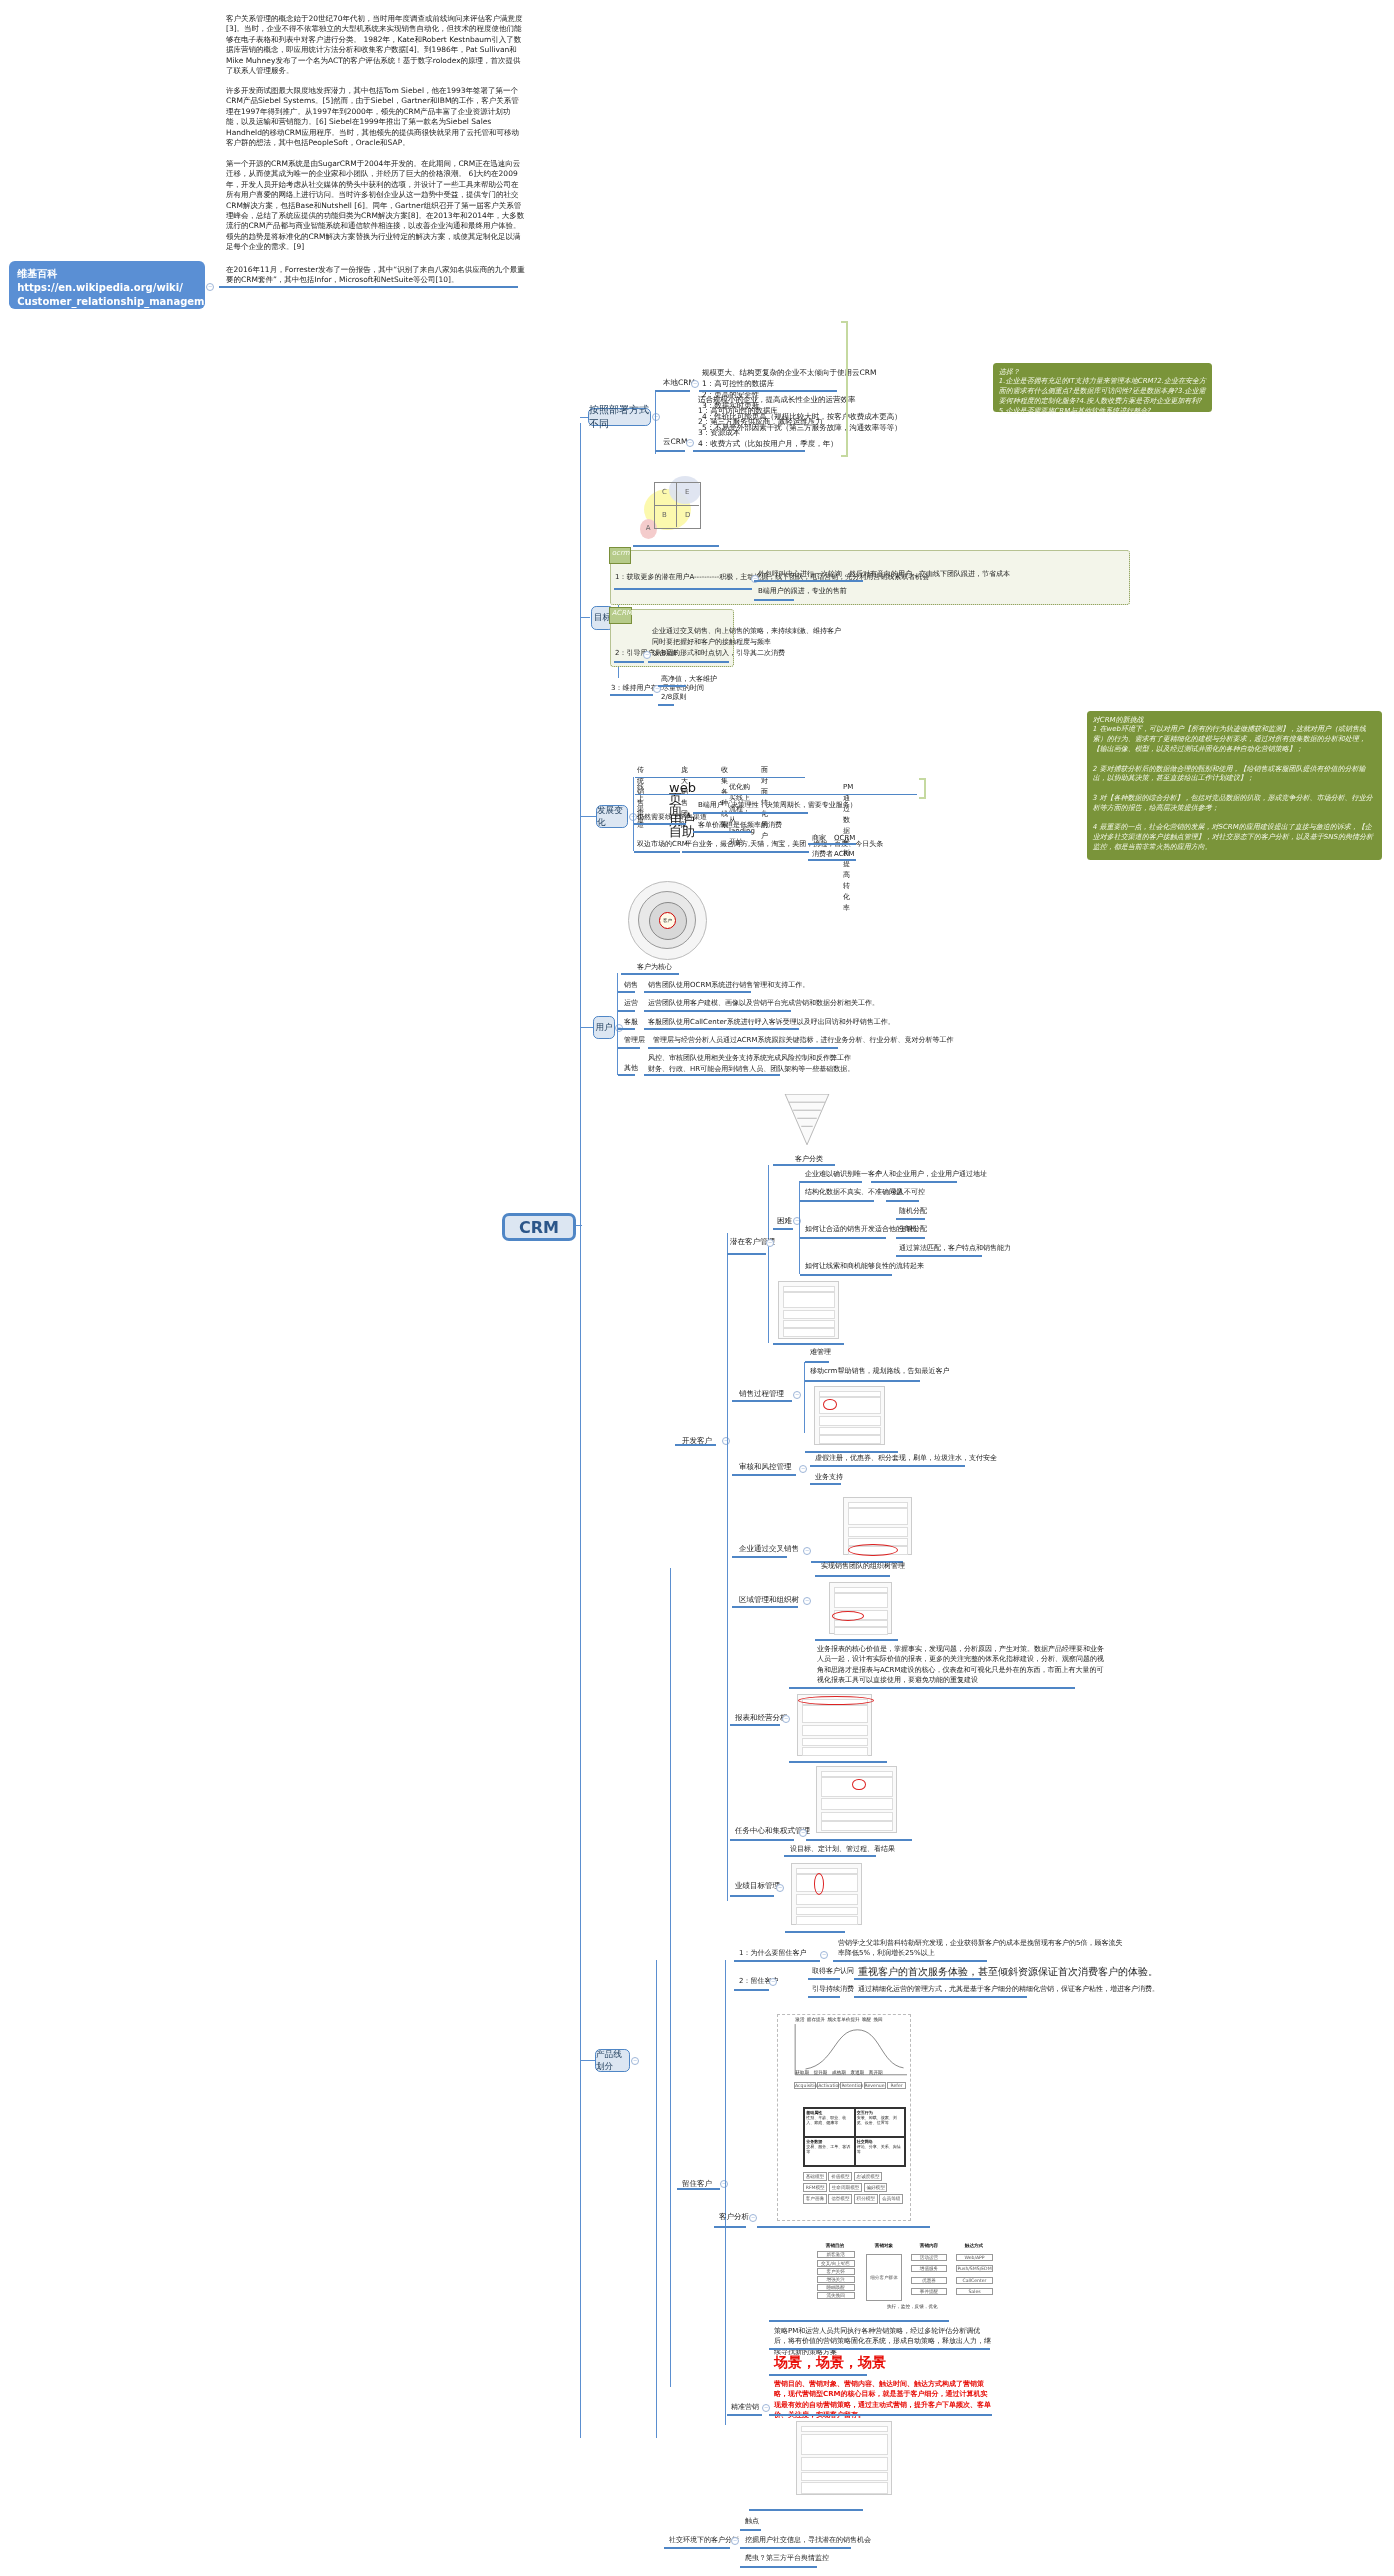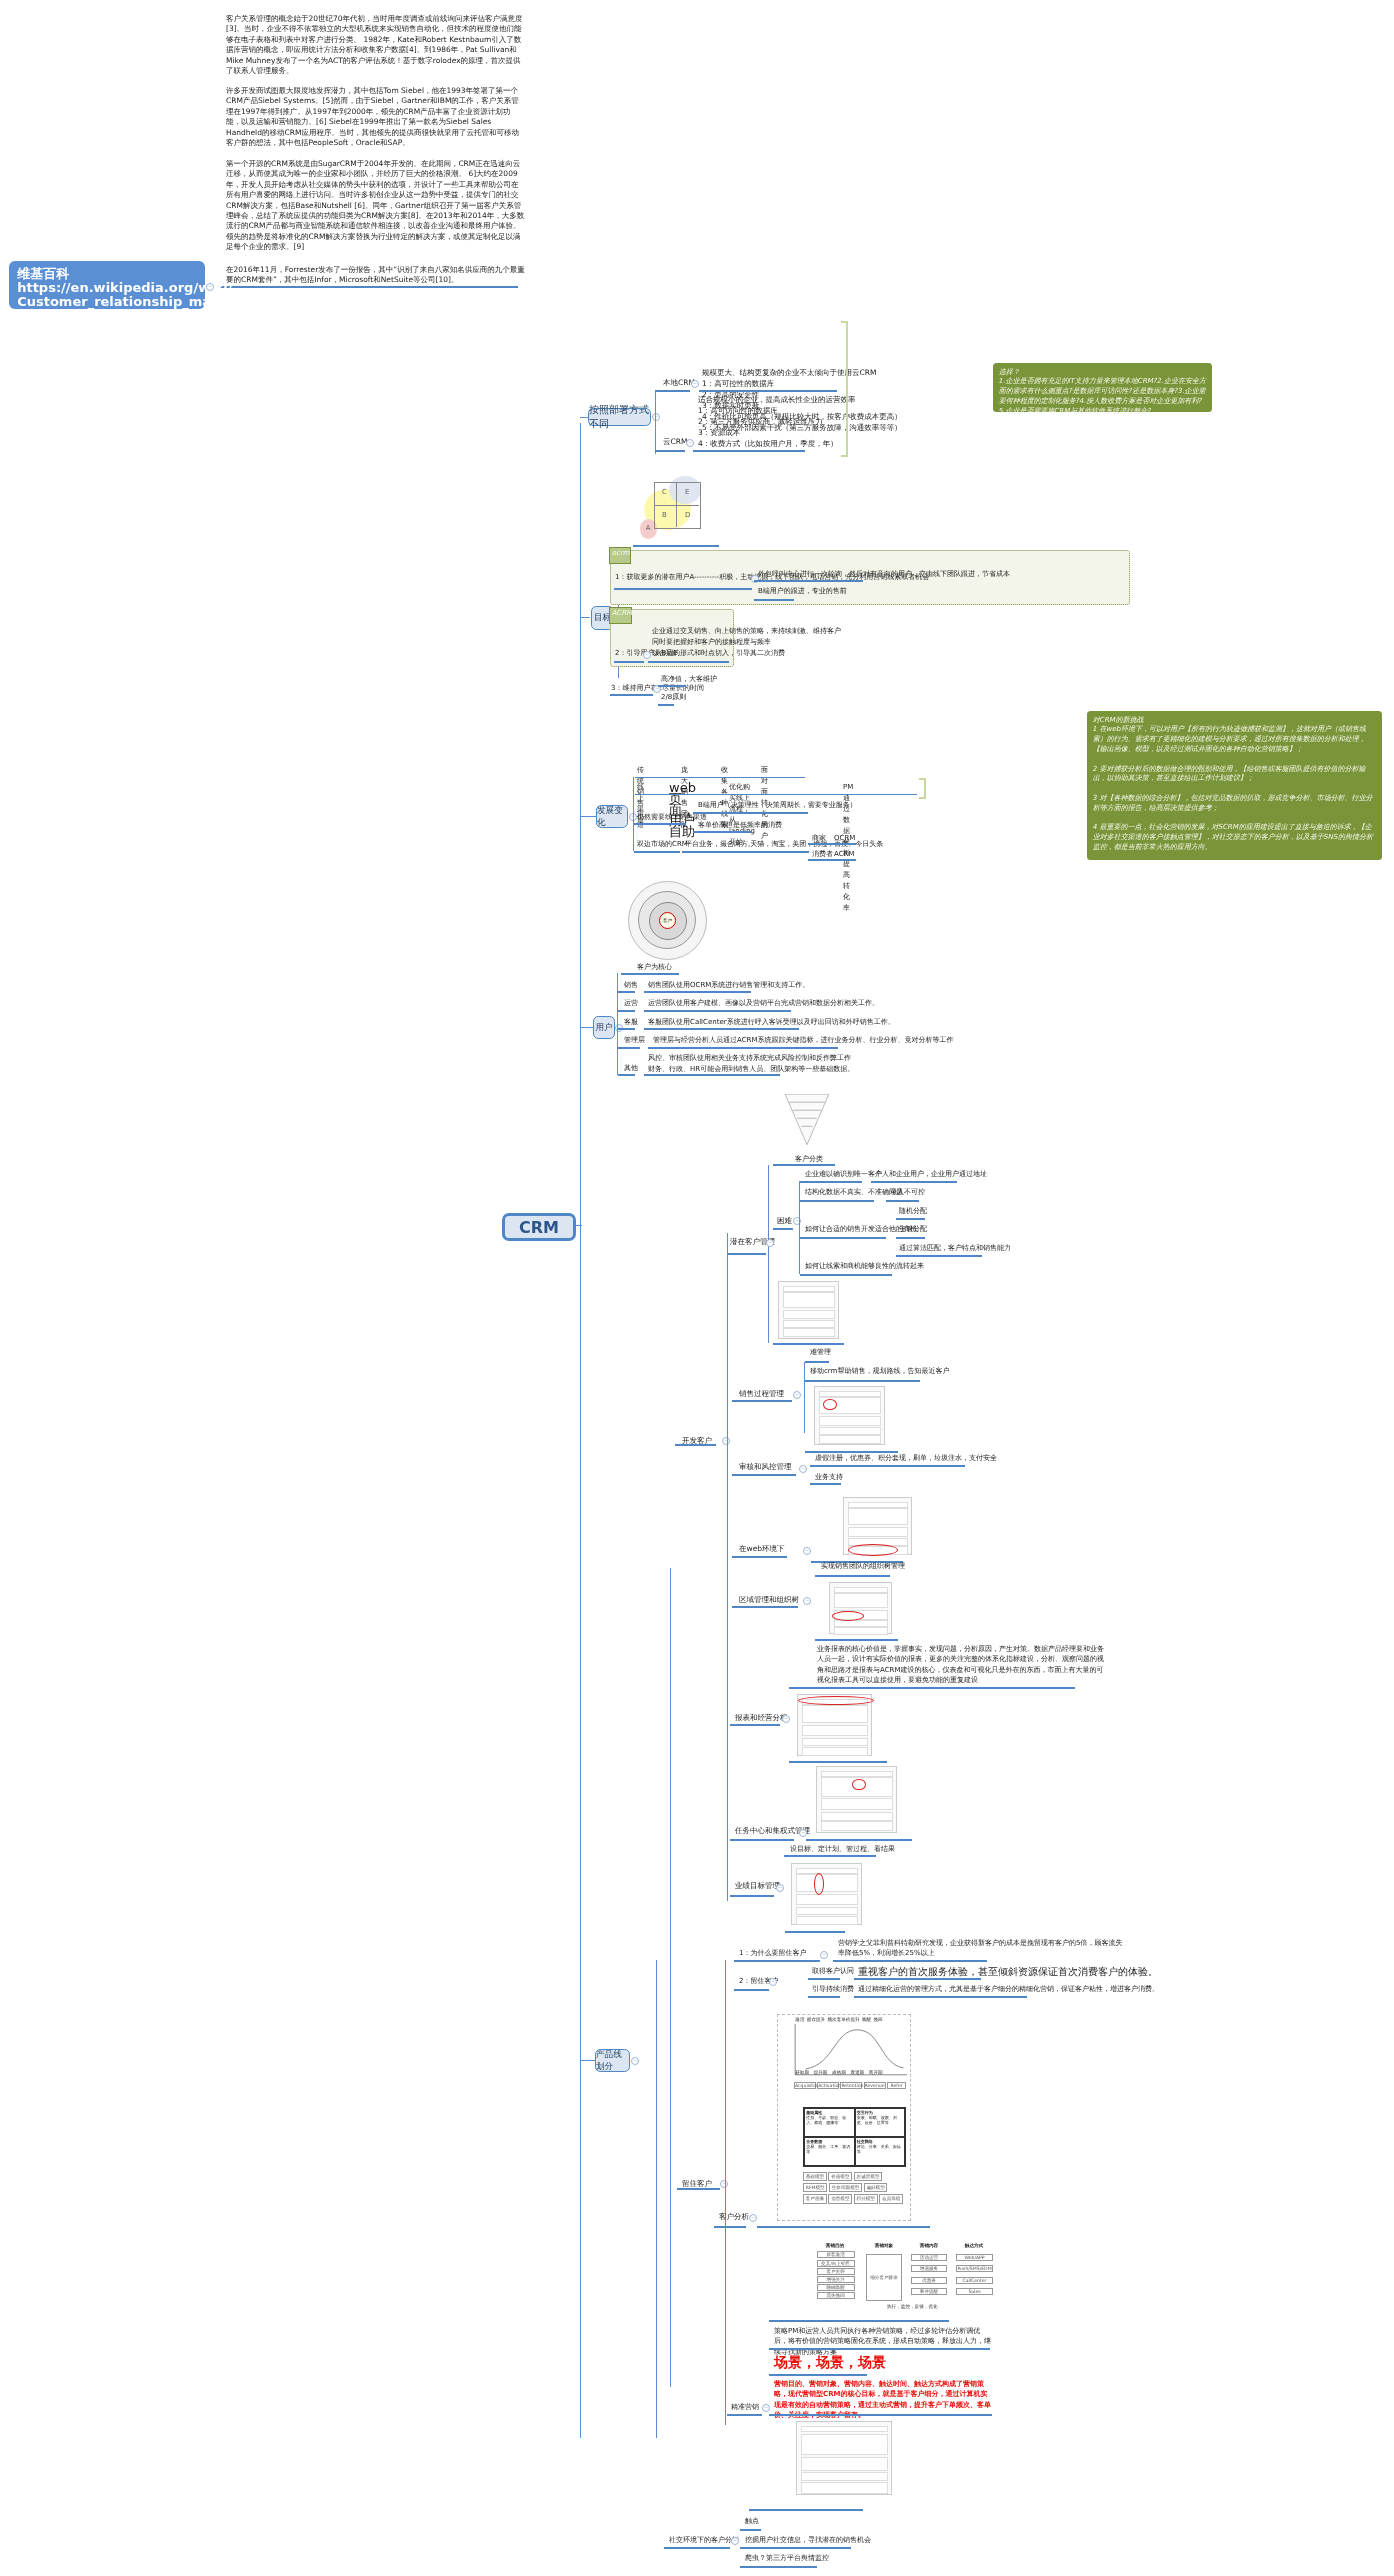--- a/index.html
+++ b/index.html
@@ -5,21 +5,21 @@
   html,body{margin:0;padding:0;background:#fff;}
   body{width:1395px;height:2576px;position:relative;overflow:hidden;font-family:"DejaVu Sans","Liberation Sans",sans-serif;color:#222;}
   .abs{position:absolute;}
   .txt{position:absolute;font-size:7.5px;line-height:11px;color:#1a1a1a;white-space:pre-line;}
   .ul{position:absolute;height:2.3px;background:#4f86c6;}
   .vl{position:absolute;width:1.2px;background:#5b8fd0;}
   .hl{position:absolute;height:1.2px;background:#5b8fd0;}
   .topic{position:absolute;background:#dce6f2;border:1.7px solid #4f86c6;border-radius:5.2px;color:#23405e;font-size:12px;display:flex;align-items:center;justify-content:center;box-sizing:border-box;}
   .central{position:absolute;background:#dce6f2;border:3.5px solid #4f86c6;border-radius:7px;color:#2c5689;font-size:16px;font-weight:bold;display:flex;align-items:center;justify-content:center;box-sizing:border-box;}
   .collapse{position:absolute;width:6.3px;height:6.3px;border:0.6px solid #9db5d8;border-radius:50%;font-size:5.2px;line-height:5.8px;text-align:center;color:#9db5d8;background:#fff;}
-  .wiki{position:absolute;background:#5a8fd4;border-radius:5.8px;color:#fff;font-weight:bold;font-size:13px;line-height:14px;padding:5.8px 8px;box-sizing:border-box;}
+  .wiki{position:absolute;background:#5a8fd4;border-radius:5.8px;color:#fff;font-weight:bold;font-size:10px;line-height:14px;padding:5.8px 8px;box-sizing:border-box;}
   .note{position:absolute;background:#7a943a;border-radius:3.5px;color:#f4f8e8;font-style:italic;font-size:7px;line-height:9.8px;padding:4.6px 5.8px;box-sizing:border-box;white-space:pre-line;}
   .bracket{position:absolute;border:2.9px solid #c5d9a0;border-left:none;}
   .dash{position:absolute;border:1.7px dotted #7a8f3a;background:#f3f5ea;border-radius:3.5px;box-sizing:border-box;}
   .tag{position:absolute;background:#b6cb8a;border:1.7px solid #7a8f3a;color:#f7fbef;font-style:italic;font-size:7px;padding:1.2px 2.3px;box-sizing:border-box;}
   .para{position:absolute;font-size:7.5px;line-height:10.4px;color:#1a1a1a;}
   .thumb{position:absolute;border:0.6px solid #ccc;background:#fafafa;box-sizing:border-box;}
   .thumb .row{position:absolute;left:3.5px;right:3.5px;height:4.6px;border:0.6px solid #ddd;background:#fff;}
   .red{color:#e8120c;font-weight:bold;}
   .big{font-size:19.6px;line-height:23px;}
   .mini{position:absolute;border:0.6px solid #999;font-size:4.6px;text-align:center;background:#fff;color:#555;box-sizing:border-box;}
@@ -313,21 +313,21 @@
 <div class="ul" style="left:810px;top:1483px;width:31px;height:1.7px;"></div>
 
 <div class="thumb" style="left:843px;top:1497px;width:69px;height:58px;">
   <div class="row" style="top:3.5px;"></div>
     <div class="row" style="top:10.4px;height:15px;"></div>
     <div class="row" style="top:29px;height:8px;"></div>
     <div class="row" style="top:40px;height:5.8px;"></div>
     <div class="row" style="top:48px;height:7px;"></div>
   <div class="abs" style="left:3.5px;top:46px;width:48px;height:10.4px;border:0.6px solid #d22;border-radius:50%;"></div>
 </div>
-<span class="txt" style="left:739px;top:1543px;font-size:7.5px;">在web环境下</span>
+<span class="txt" style="left:739px;top:1543px;font-size:7.5px;">企业通过交叉销售</span>
 <div class="collapse" style="left:803px;top:1547px;">−</div>
 <div class="ul" style="left:732px;top:1556px;width:55px;height:1.7px;"></div>
 <div class="ul" style="left:811px;top:1561px;width:92px;height:1.7px;"></div>
 
 <span class="txt" style="left:739px;top:1594px;font-size:7.5px;">区域管理和组织树</span>
 <div class="collapse" style="left:803px;top:1597px;">−</div>
 <div class="ul" style="left:732px;top:1606px;width:66px;height:1.7px;"></div>
 <span class="txt" style="left:821px;top:1561px;font-size:7px;">实现销售团队的组织树管理</span>
 <div class="ul" style="left:815px;top:1575px;width:75px;height:1.7px;"></div>
 <div class="thumb" style="left:829px;top:1582px;width:63px;height:52px;">

